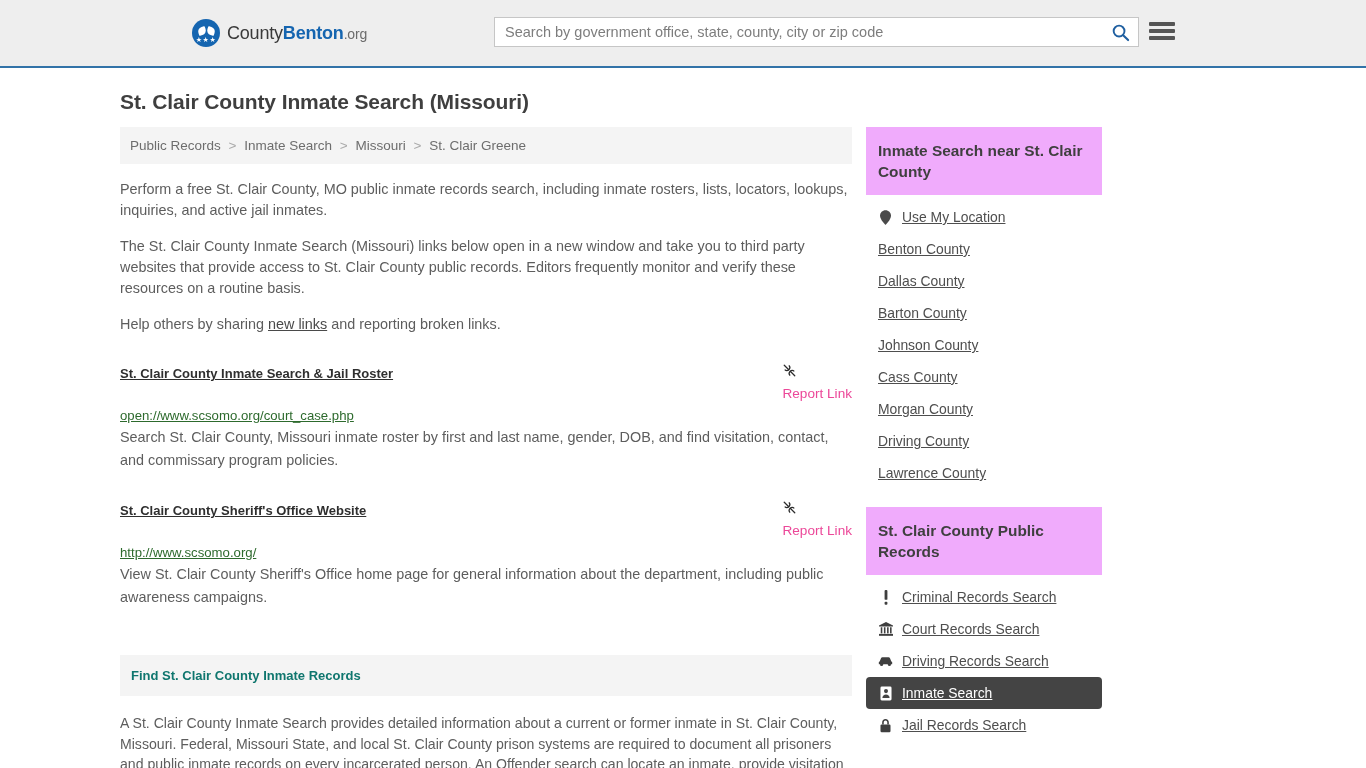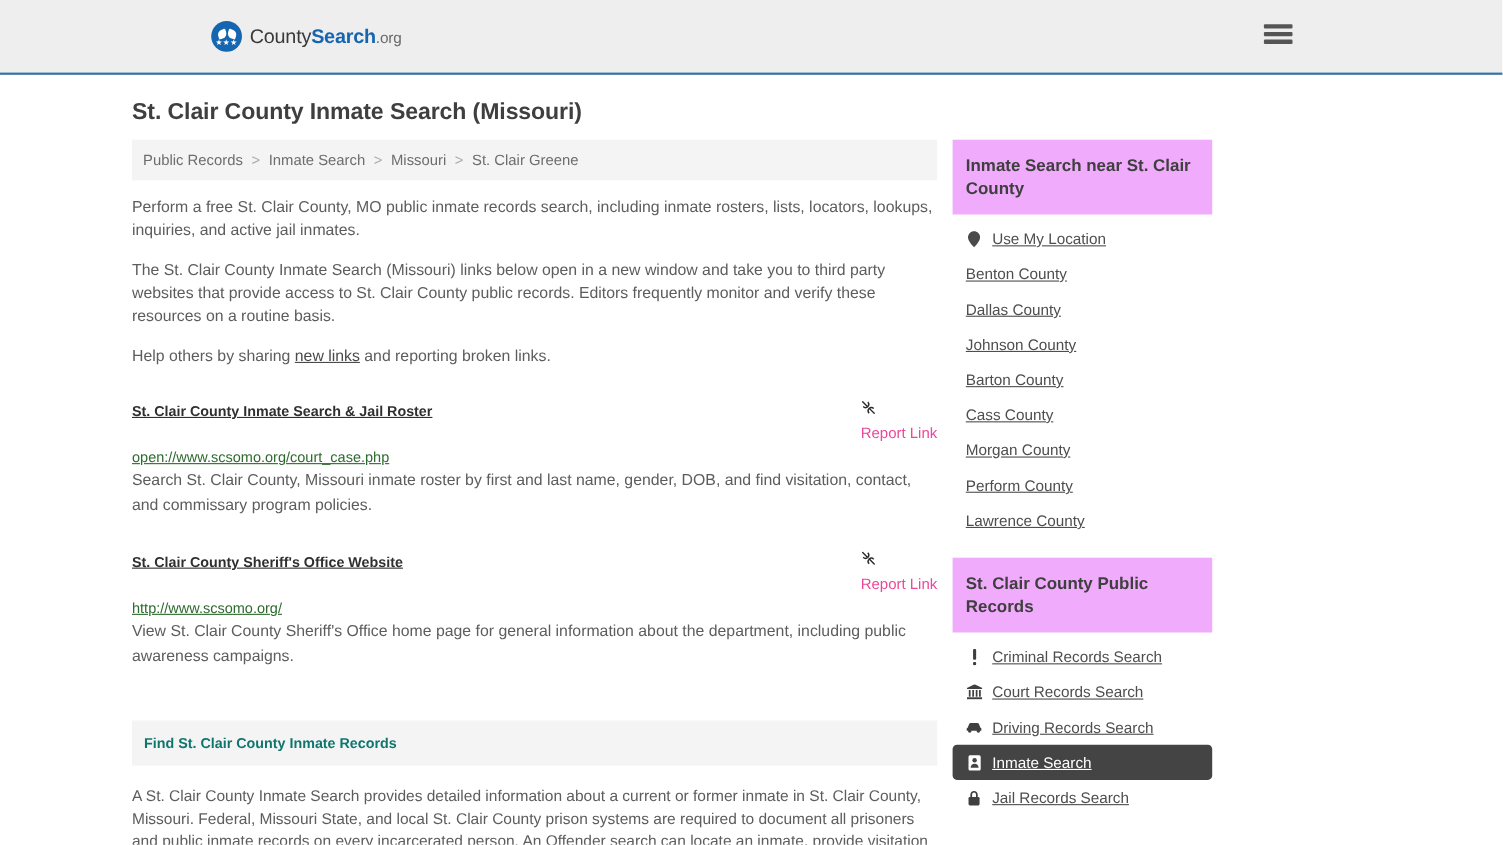--- a/index.html
+++ b/index.html
@@ -261,23 +261,32 @@
 </style>
 </head>
 <body>
 
 <div class="site-header">
   <a class="logo-wrap" href="#">
     <span class="logo-mark">
       <span class="wing"></span>
       <span class="stars">★★★</span>
     </span>
-    <span class="logo-text"><span class="t-county">County</span><span class="t-office">Search</span><span class="t-org">.org</span></span>
+    <span class="logo-text"><span class="t-county">County</span><span class="t-office">Benton</span><span class="t-org">.org</span></span>
   </a>
 
+  <div class="search-wrap">
+    <input class="search-input" type="text" placeholder="Search by government office, state, county, city or zip code" style="">
+    <button class="search-btn">
+      <svg width="19" height="19" viewBox="0 0 20 20">
+        <circle cx="8.5" cy="8.5" r="5.7" fill="none" stroke="#1f5fa0" stroke-width="2"></circle>
+        <line x1="12.8" y1="12.8" x2="18" y2="18" stroke="#1f5fa0" stroke-width="2.2" stroke-linecap="round"></line>
+      </svg>
+    </button>
+  </div>
 
   <button class="menu-btn">
     <span></span>
     <span></span>
     <span></span>
   </button>
 </div>
 
 <div class="page">
 
@@ -357,33 +366,33 @@
             <span class="p-label">Use My Location</span>
           </div>
 
           <div class="panel-row">
             <span class="p-label">Benton County</span>
           </div>
           <div class="panel-row">
             <span class="p-label">Dallas County</span>
           </div>
           <div class="panel-row">
+            <span class="p-label">Barton County</span>
+          </div>
+          <div class="panel-row">
             <span class="p-label">Johnson County</span>
           </div>
           <div class="panel-row">
-            <span class="p-label">Barton County</span>
-          </div>
-          <div class="panel-row">
             <span class="p-label">Cass County</span>
           </div>
           <div class="panel-row">
             <span class="p-label">Morgan County</span>
           </div>
           <div class="panel-row">
-            <span class="p-label">Perform County</span>
+            <span class="p-label">Driving County</span>
           </div>
           <div class="panel-row">
             <span class="p-label">Lawrence County</span>
           </div>
         </div>
       </div>
 
       <div class="panel">
         <div class="panel-head">St. Clair County Public Records</div>
         <div class="panel-list">

